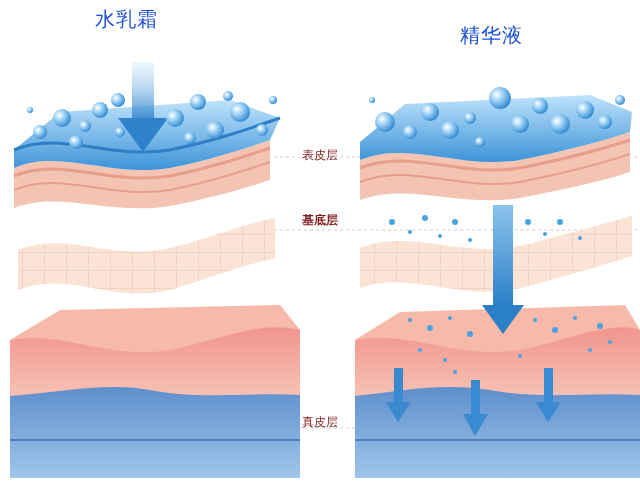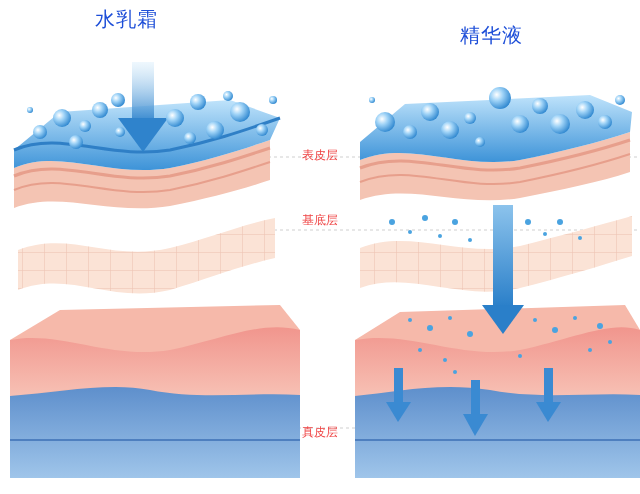--- a/index.html
+++ b/index.html
@@ -1,18 +1,18 @@
 <!DOCTYPE html>
 <html><head>
   <meta charset="utf-8">
   <style>
     html, body { margin: 0; padding: 0; background: #ffffff; }
     body { width: 640px; height: 494px; position: relative; overflow: hidden; font-family: "DejaVu Sans", sans-serif; }
     .title { position: absolute; top: 6px; font-size: 20px; font-weight: normal; color: #1d4ed8; letter-spacing: 1px; }
-    .layer-label { position: absolute; font-size: 12px; color: #ef4444; }
+    .layer-label { position: absolute; font-size: 12px; color: #7f1d1d; }
     svg { position: absolute; left: 0; top: 0; }
   </style>
 </head>
 <body>
 
 <div class="title" style="left:95px;">水乳霜</div>
 <div class="title" style="left:460px;margin-top:16px;">精华液</div>
 
 <svg width="640" height="494" viewBox="0 0 640 494">
   <defs>
@@ -156,14 +156,14 @@
     <circle cx="420" cy="350" r="2"></circle>
       <circle cx="445" cy="360" r="2"></circle>
       <circle cx="520" cy="356" r="2"></circle>
     <circle cx="590" cy="350" r="2"></circle>
       <circle cx="610" cy="342" r="2"></circle>
       <circle cx="455" cy="372" r="2"></circle>
   </g>
 </svg>
 
 <div class="layer-label" style="left:302px; top:147px;">表皮层</div>
-<div class="layer-label" style="left:302px; top:212px;">基底层</div>
-<div class="layer-label" style="left:302px; top:414px;margin-top:10px;">真皮层</div>
+<div class="layer-label" style="left:302px; top:212px;font-weight:bold;">基底层</div>
+<div class="layer-label" style="left:302px; top:414px;">真皮层</div>
 
 </body></html>

